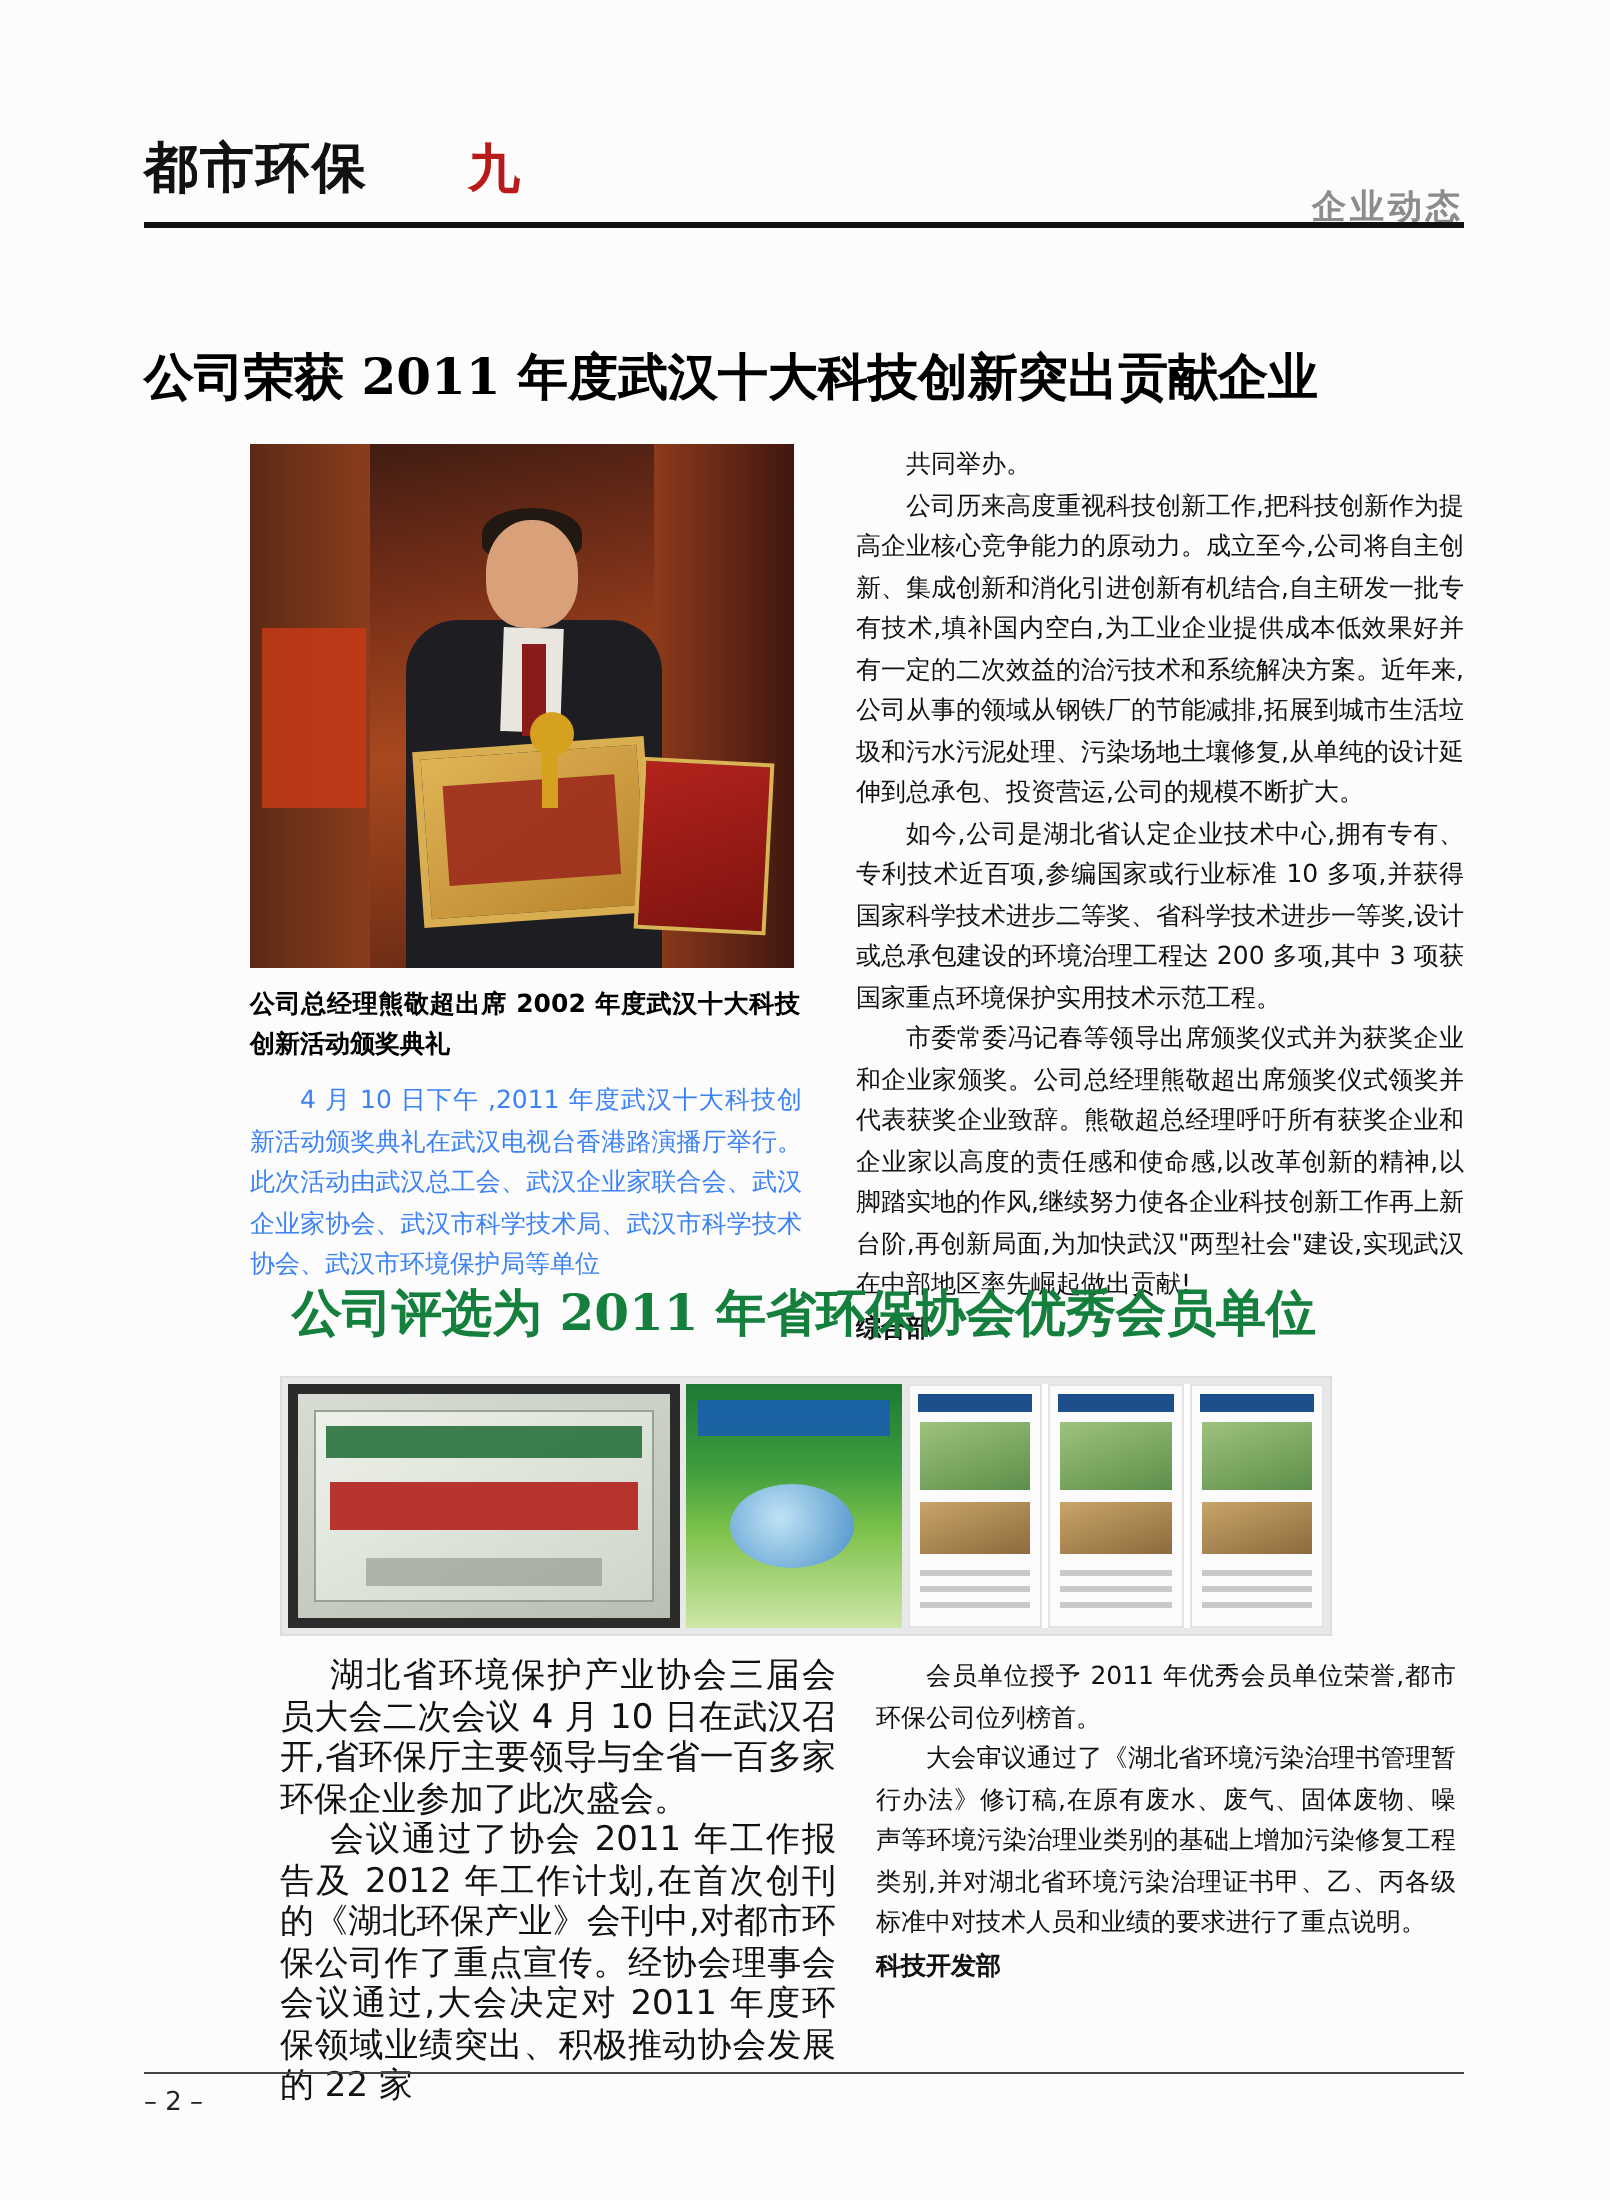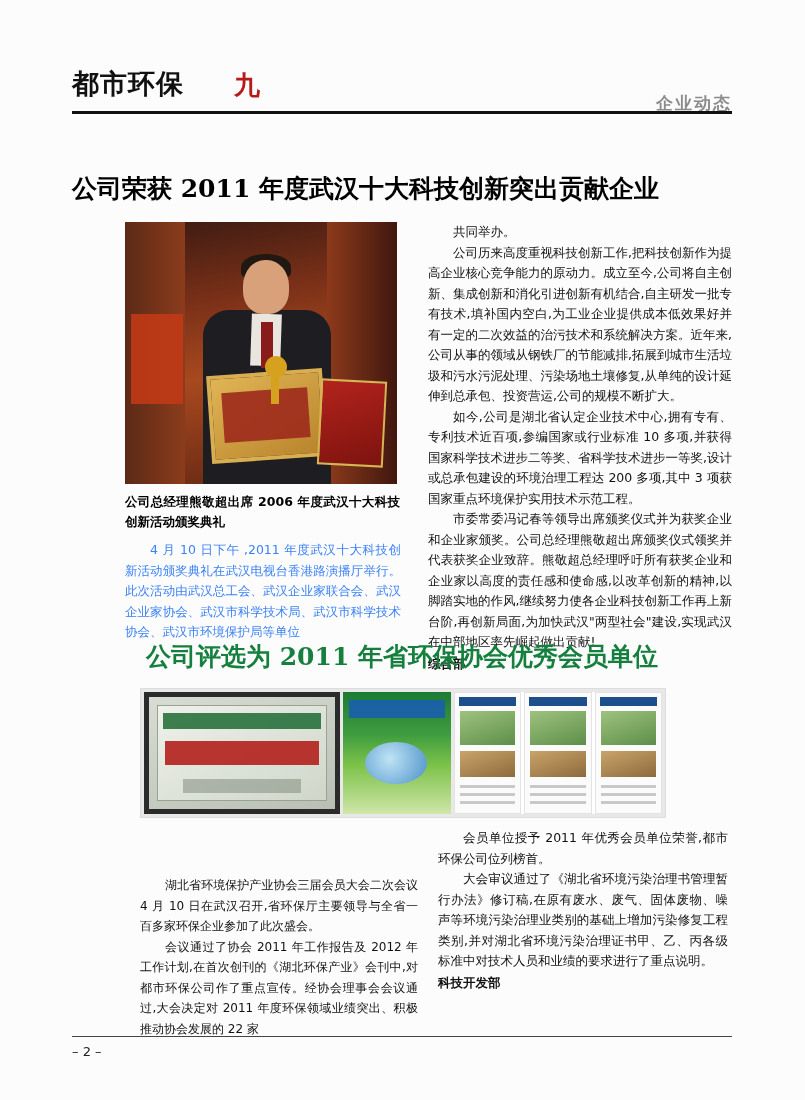--- a/index.html
+++ b/index.html
@@ -279,25 +279,24 @@
   .news-col .nhead { position:absolute; left:4px; right:4px; top:4px; height:9px; background:#1d4f8c; }
   .news-col .nimg { position:absolute; left:5px; right:5px; top:18px; height:34px; background:linear-gradient(160deg,#9ec27e,#5d8f4a); }
   .news-col .nimg2 { position:absolute; left:5px; right:5px; top:58px; height:26px; background:linear-gradient(160deg,#c9a46a,#8d6a3c); }
 
   .a2-col-left {
     position: absolute;
     left: 140px;
     top: 828px;
     width: 278px;
     font-family: "DejaVu Sans", sans-serif;
-    font-size: 12px;
+    font-size: 17px;
     line-height: 20.5px;
     text-align: justify;
     color: #111;
-    margin-top: 47px;
   }
   .a2-col-right {
     position: absolute;
     left: 438px;
     top: 828px;
     width: 290px;
     font-family: "DejaVu Sans", sans-serif;
     font-size: 12.5px;
     line-height: 20.5px;
     text-align: justify;
@@ -347,21 +346,21 @@
     <div class="person-hair"></div>
     <div class="person-head"></div>
     <div class="cert-gold">
       <div class="cert-gold-inner"></div>
     </div>
     <div class="cert-red"></div>
     <div class="flower"></div>
     <div class="flower-ribbon"></div>
   </div>
 
-  <div class="photo-caption">公司总经理熊敬超出席 2006 年度武汉十大科技创新活动颁奖典礼</div>
+  <div class="photo-caption">公司总经理熊敬超出席 2002 年度武汉十大科技创新活动颁奖典礼</div>
 
   <div class="col-left-text">
     <p>4 月 10 日下午 ,2011 年度武汉十大科技创新活动颁奖典礼在武汉电视台香港路演播厅举行。此次活动由武汉总工会、武汉企业家联合会、武汉企业家协会、武汉市科学技术局、武汉市科学技术协会、武汉市环境保护局等单位</p>
   </div>
 
   <div class="col-right-text">
     <p>共同举办。</p>
     <p>公司历来高度重视科技创新工作,把科技创新作为提高企业核心竞争能力的原动力。成立至今,公司将自主创新、集成创新和消化引进创新有机结合,自主研发一批专有技术,填补国内空白,为工业企业提供成本低效果好并有一定的二次效益的治污技术和系统解决方案。近年来,公司从事的领域从钢铁厂的节能减排,拓展到城市生活垃圾和污水污泥处理、污染场地土壤修复,从单纯的设计延伸到总承包、投资营运,公司的规模不断扩大。</p>
     <p>如今,公司是湖北省认定企业技术中心,拥有专有、专利技术近百项,参编国家或行业标准 10 多项,并获得国家科学技术进步二等奖、省科学技术进步一等奖,设计或总承包建设的环境治理工程达 200 多项,其中 3 项获国家重点环境保护实用技术示范工程。</p>
     <p>市委常委冯记春等领导出席颁奖仪式并为获奖企业和企业家颁奖。公司总经理熊敬超出席颁奖仪式领奖并代表获奖企业致辞。熊敬超总经理呼吁所有获奖企业和企业家以高度的责任感和使命感,以改革创新的精神,以脚踏实地的作风,继续努力使各企业科技创新工作再上新台阶,再创新局面,为加快武汉"两型社会"建设,实现武汉在中部地区率先崛起做出贡献!</p>

